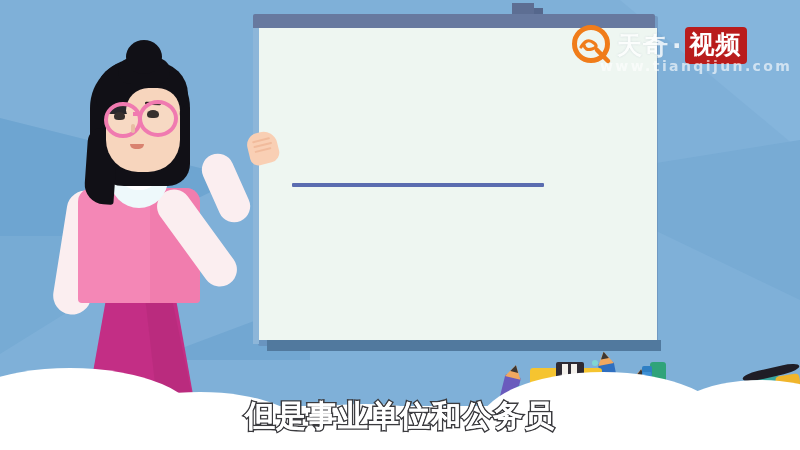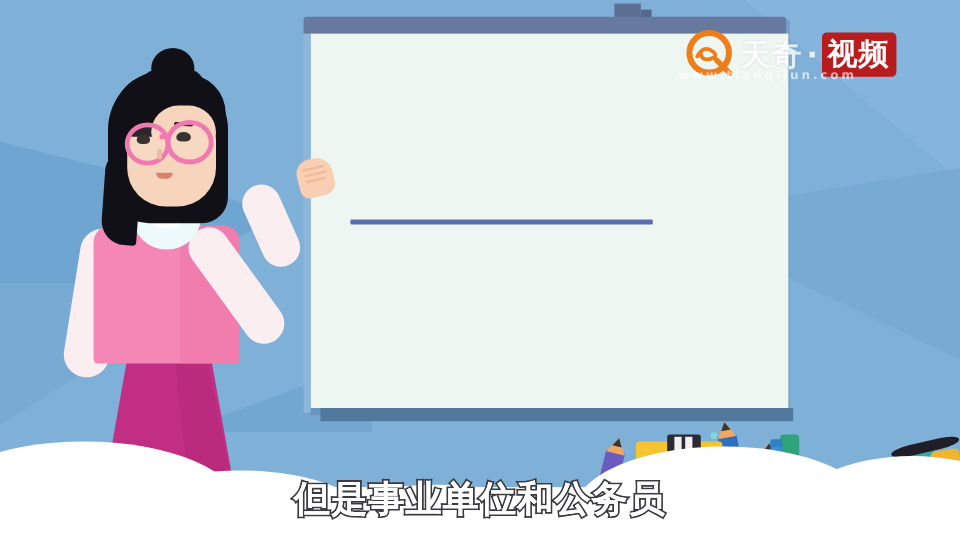--- a/index.html
+++ b/index.html
@@ -44,21 +44,21 @@
     white-space:nowrap;
   }
   .title-underline{position:absolute;left:292px;top:183px;width:252px;height:4px;background:#5a6cb0;border-radius:1px;}
 
   
   .wm{position:absolute;left:570px;top:22px;display:flex;align-items:center;height:46px;justify-content:flex-end;}
   .wm-q{width:44px;height:44px;flex:0 0 44px;}
   .wm-txt{font-size:25px;font-weight:bold;color:#ffffff;opacity:.80;letter-spacing:1px;margin-left:3px;
           text-shadow:0 0 2px rgba(120,140,160,.35);}
   .wm-box{background:#b91c1c;color:#fff;font-size:25px;font-weight:bold;padding:1px 5px 3px 5px;border-radius:4px;margin-left:2px;letter-spacing:1px;}
-  .wm-url{position:absolute;left:565px;top:58px;font-size:10px;color:#ffffff;opacity:.62;letter-spacing:2.4px;font-weight:bold;}
+  .wm-url{position:absolute;left:600px;top:58px;font-size:14px;color:#ffffff;opacity:.62;letter-spacing:2.4px;font-weight:bold;}
 
   
   .char{position:absolute;left:52px;top:40px;width:215px;height:380px;}
   .ch-skirt{position:absolute;left:30px;top:248px;width:118px;height:146px;background:#c32e85;
             border-radius:6px 6px 18px 18px;
             clip-path:polygon(22% 0%, 78% 0%, 100% 100%, 0% 100%);}
   .ch-skirt-sh{position:absolute;left:92px;top:248px;width:56px;height:146px;background:#b22a79;
             clip-path:polygon(0% 0%, 46% 0%, 100% 100%, 30% 100%);opacity:.55;}
   .ch-armL{position:absolute;left:8px;top:150px;width:38px;height:125px;background:#fbeef0;
            border-radius:19px;transform:rotate(9deg);}

